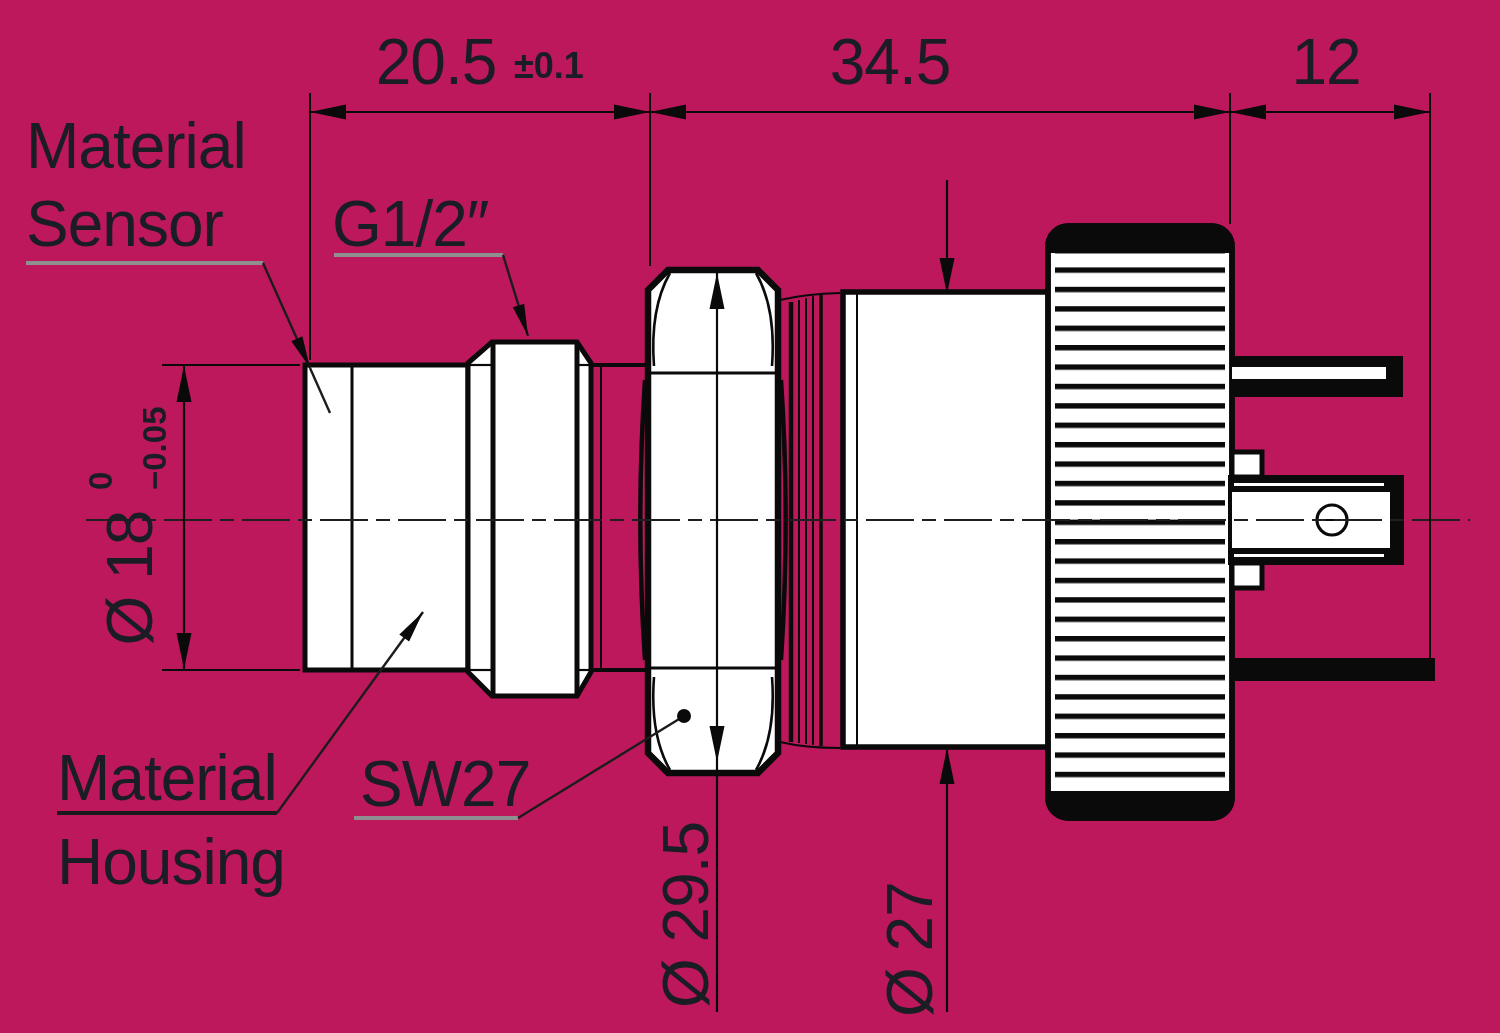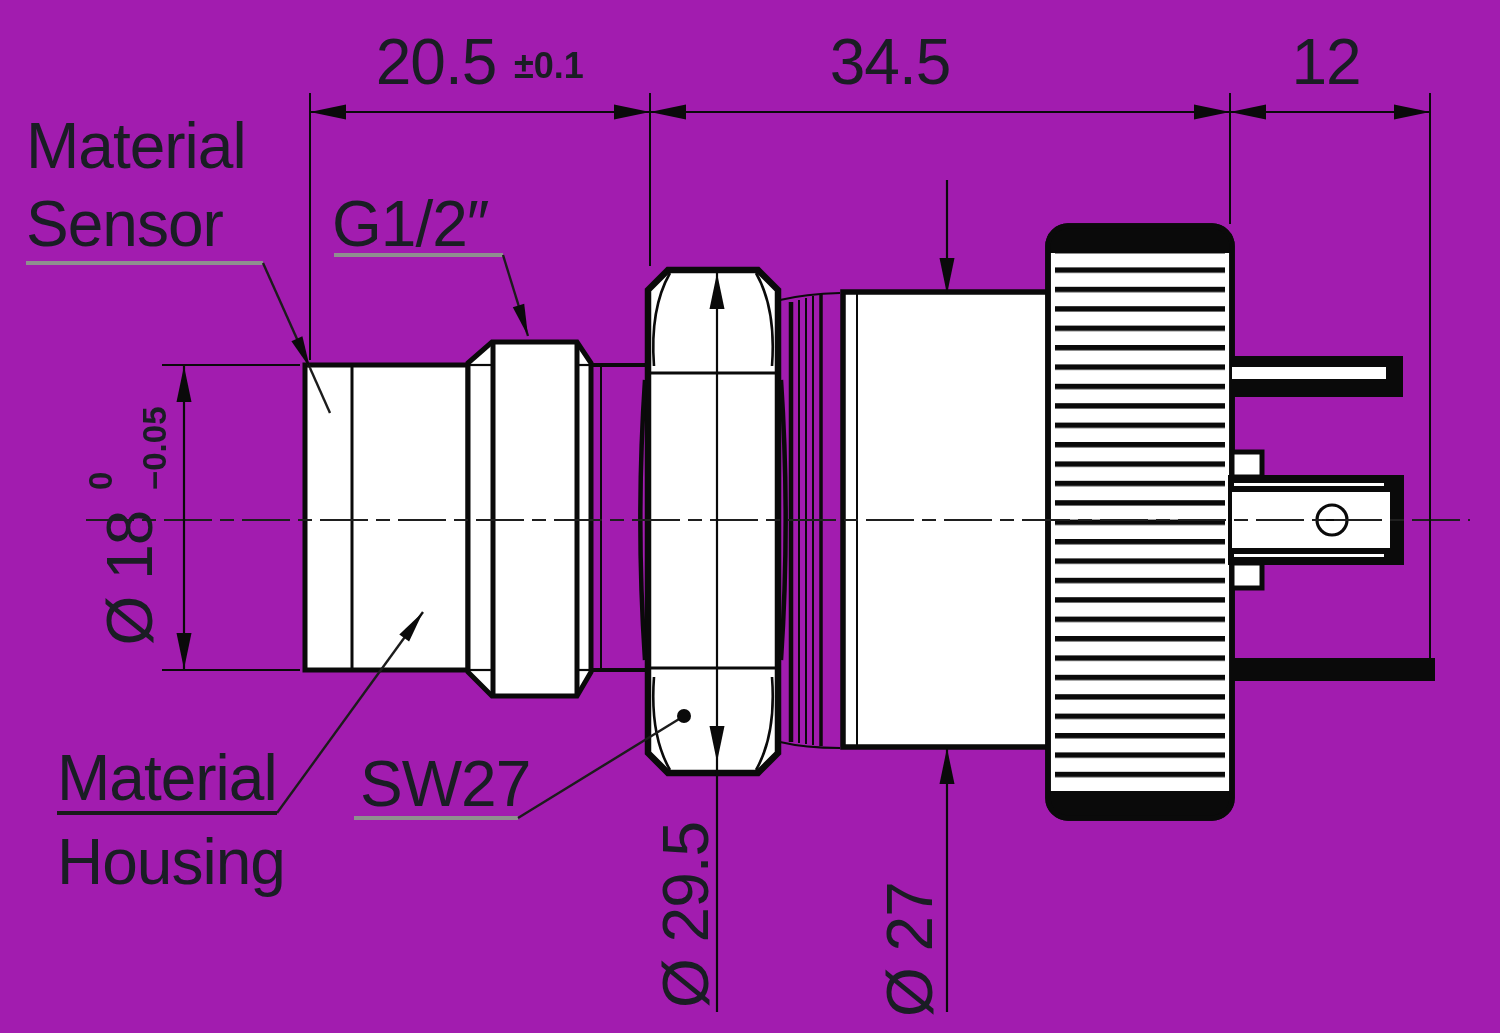--- a/index.html
+++ b/index.html
@@ -1,18 +1,18 @@
 <!DOCTYPE html>
 <html><head>
 <meta charset="utf-8">
 <style>
   html, body { margin: 0; padding: 0; background: #ffffff; }
   .stage {
     width: 1500px; height: 1033px; position: relative;
-    background: #a21caf; overflow: hidden;
+    background: #be185d; overflow: hidden;
     font-family: "Liberation Sans", "DejaVu Sans", sans-serif;
   }
   svg { display: block; }
   .t-big   { font-size: 64px; letter-spacing: -1px; }
   .t-mid   { font-size: 36px; font-weight: bold; }
   .t-small { font-size: 33px; font-weight: bold; }
   .outline      { fill: #ffffff; stroke: #0a0a0a; }
   .blackfill    { fill: #0a0a0a; stroke: none; }
   .whitefill    { fill: #ffffff; stroke: none; }
   .thin         { fill: none; stroke: #0a0a0a; }

